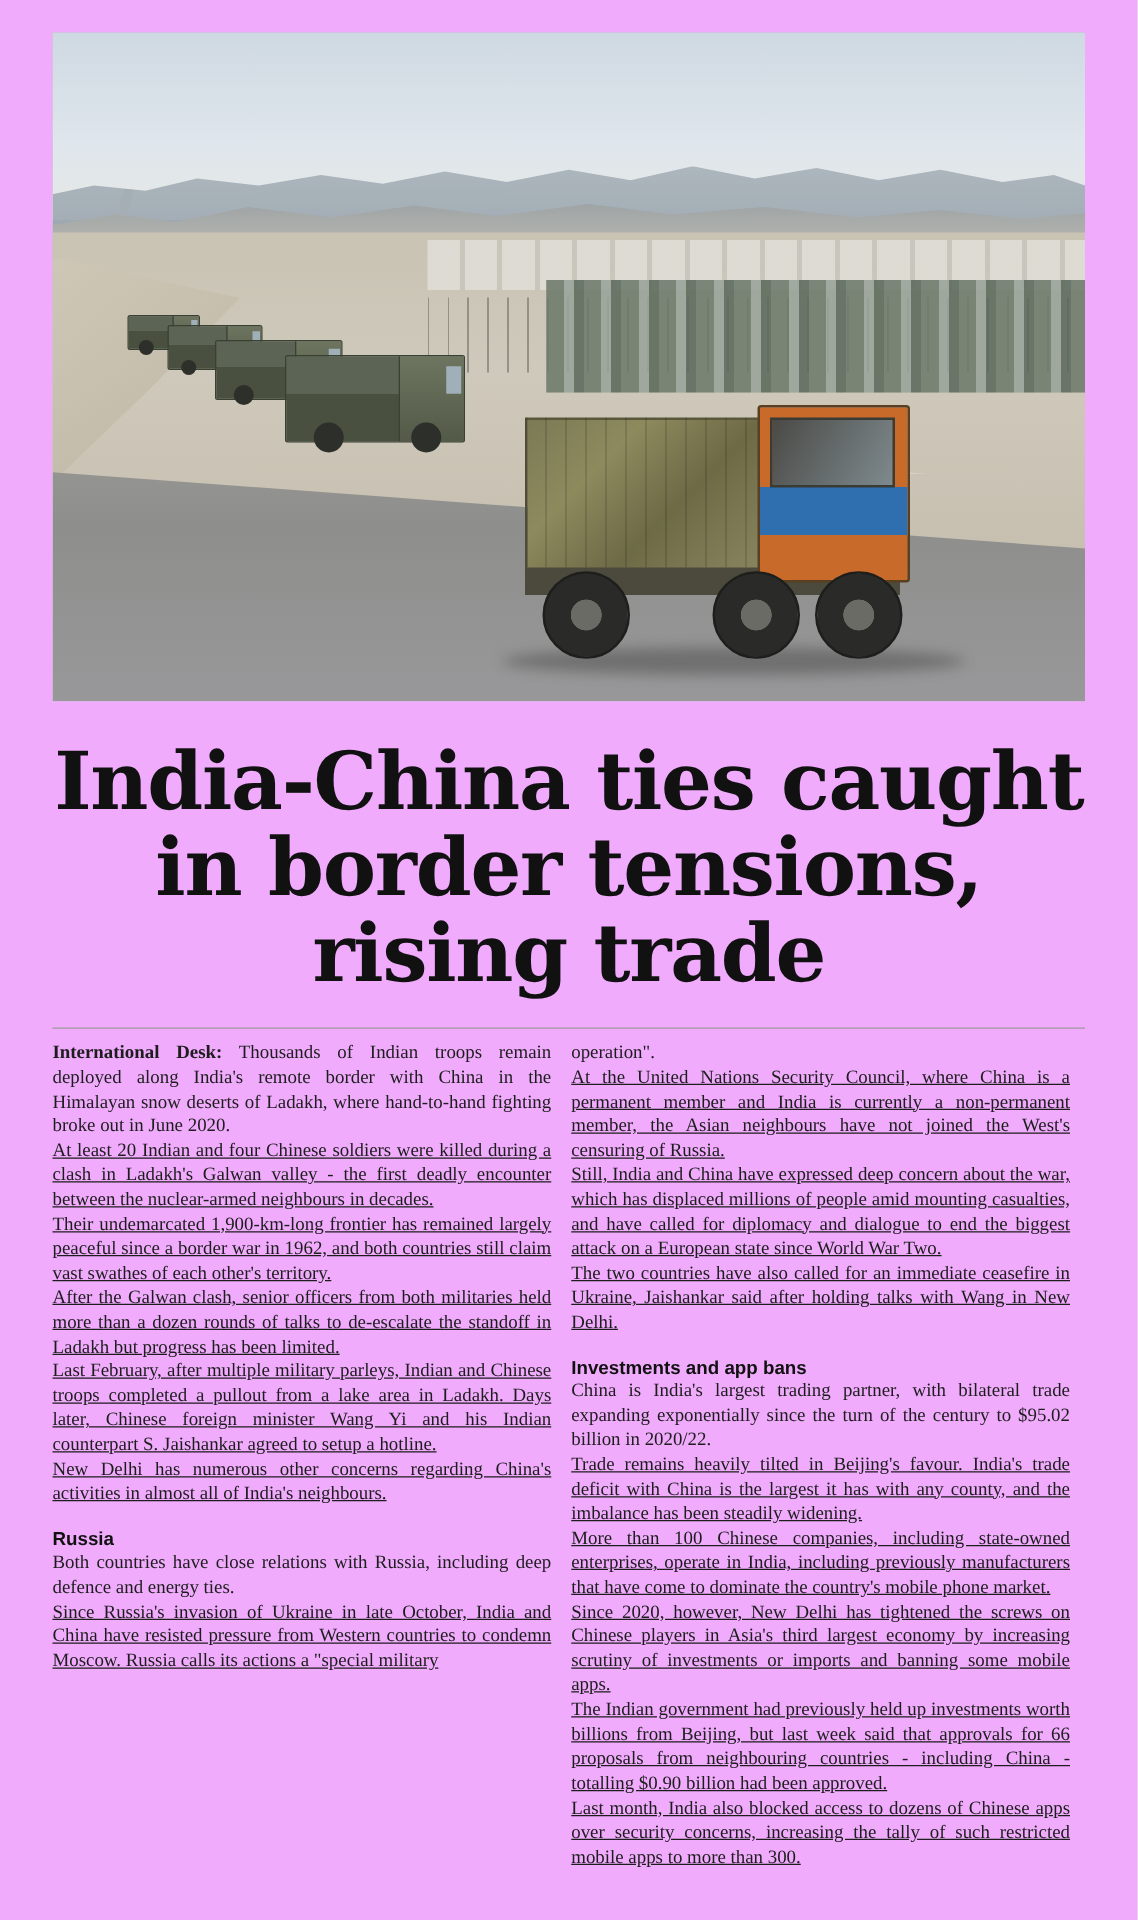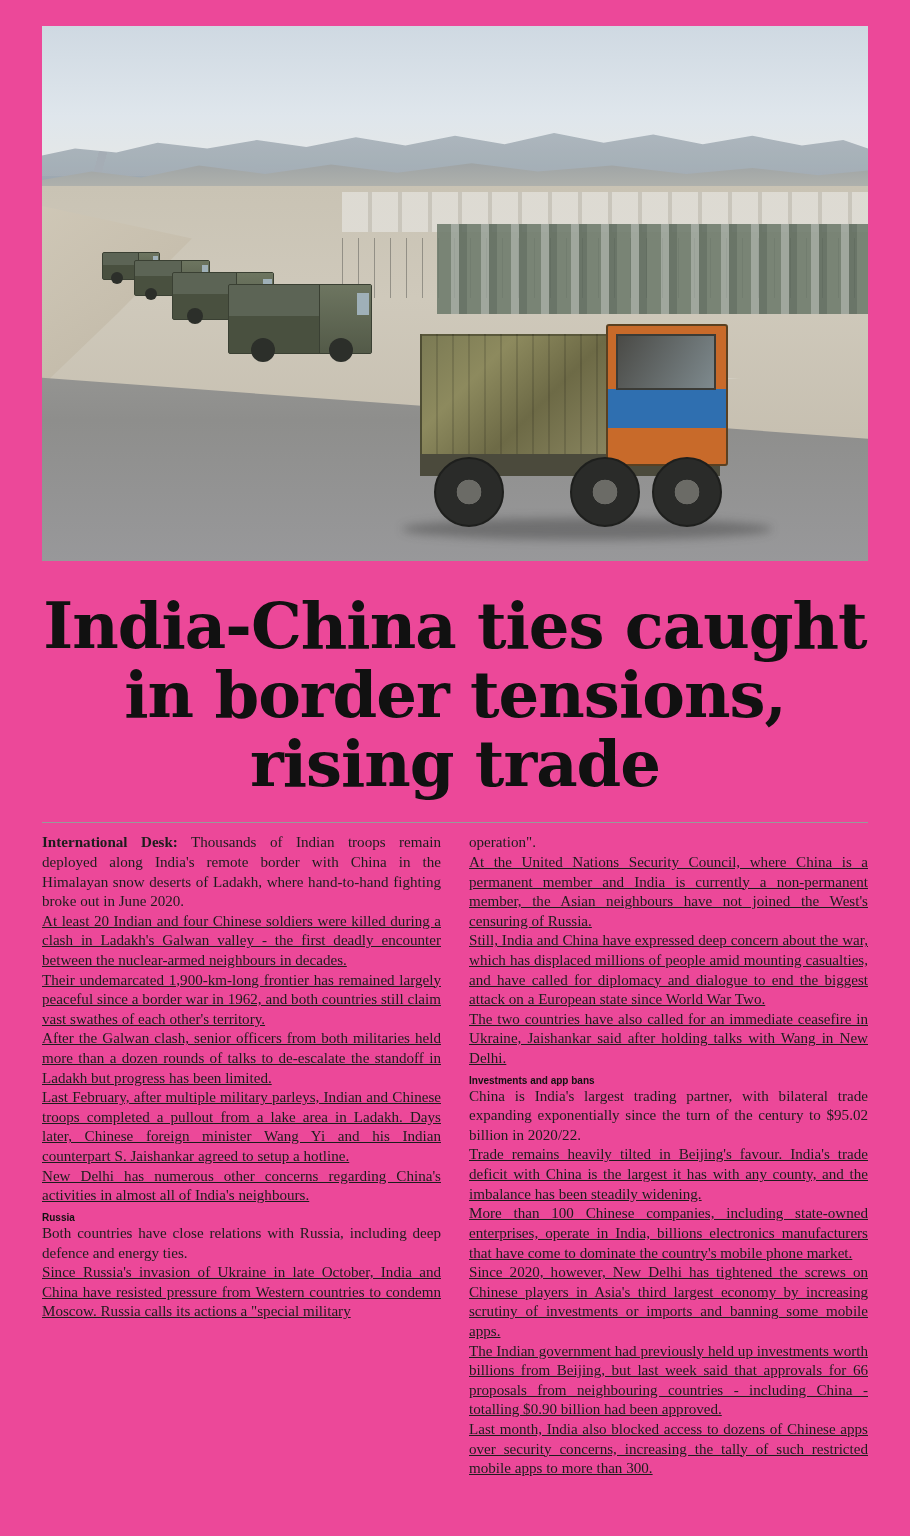--- a/index.html
+++ b/index.html
@@ -10,21 +10,21 @@
   body {
     width: 910px;
     height: 1536px;
     font-family: "Liberation Serif", serif;
     overflow: hidden;
   }
   .page {
     position: relative;
     width: 910px;
     height: 1536px;
-    background: #ec4899;
+    background: #f0abfc;
     box-sizing: border-box;
     padding: 26px 42px 14px 42px;
   }
   
   .photo {
     position: relative;
     width: 826px;
     height: 535px;
     overflow: hidden;
     background: #b9c6cf;
@@ -158,40 +158,40 @@
     color: #111;
     letter-spacing: -1px;
   }
   .rule {
     border: 0; border-top: 1px solid #9a9a9a;
     margin: 24px 0 10px 0;
   }
   
   .columns {
     display: flex;
-    gap: 28px;
+    gap: 16px;
     margin-top: 6px;
   }
   .col {
     width: 399px;
     font-size: 15.1px;
     line-height: 1.30;
     color: #1d1d1d;
     text-align: justify;
     -webkit-hyphens: auto;
     hyphens: auto;
   }
   .col p { margin: 0; }
   .col p + p { margin-top: 0px; text-decoration: underline; }
   .lead-label { font-weight: bold; }
   .subhead {
     font-family: "Liberation Sans", sans-serif;
     font-weight: bold;
-    font-size: 10px;
-    margin-top: 5px;
+    font-size: 15px;
+    margin-top: 16px;
     color: #111;
   }
 </style>
 </head>
 <body>
 
 <div class="page">
 
   <div class="photo">
     <div class="sky"></div>
@@ -268,20 +268,20 @@
     </div>
 
     <div class="col">
       <p>operation".</p>
       <p>At the United Nations Security Council, where China is a permanent member and India is currently a non-permanent member, the Asian neighbours have not joined the West's censuring of Russia.</p>
       <p>Still, India and China have expressed deep concern about the war, which has displaced millions of people amid mounting casualties, and have called for diplomacy and dialogue to end the biggest attack on a European state since World War Two.</p>
       <p>The two countries have also called for an immediate ceasefire in Ukraine, Jaishankar said after holding talks with Wang in New Delhi.</p>
       <div class="subhead">Investments and app bans</div>
       <p>China is India's largest trading partner, with bilateral trade expanding exponentially since the turn of the century to $95.02 billion in 2020/22.</p>
       <p>Trade remains heavily tilted in Beijing's favour. India's trade deficit with China is the largest it has with any county, and the imbalance has been steadily widening.</p>
-      <p>More than 100 Chinese companies, including state-owned enterprises, operate in India, billions electronics manufacturers that have come to dominate the country's mobile phone market.</p>
+      <p>More than 100 Chinese companies, including state-owned enterprises, operate in India, including previously manufacturers that have come to dominate the country's mobile phone market.</p>
       <p>Since 2020, however, New Delhi has tightened the screws on Chinese players in Asia's third largest economy by increasing scrutiny of investments or imports and banning some mobile apps.</p>
       <p>The Indian government had previously held up investments worth billions from Beijing, but last week said that approvals for 66 proposals from neighbouring countries - including China - totalling $0.90 billion had been approved.</p>
       <p>Last month, India also blocked access to dozens of Chinese apps over security concerns, increasing the tally of such restricted mobile apps to more than 300.</p>
     </div>
 
   </div>
 </div>
 
 </body></html>

